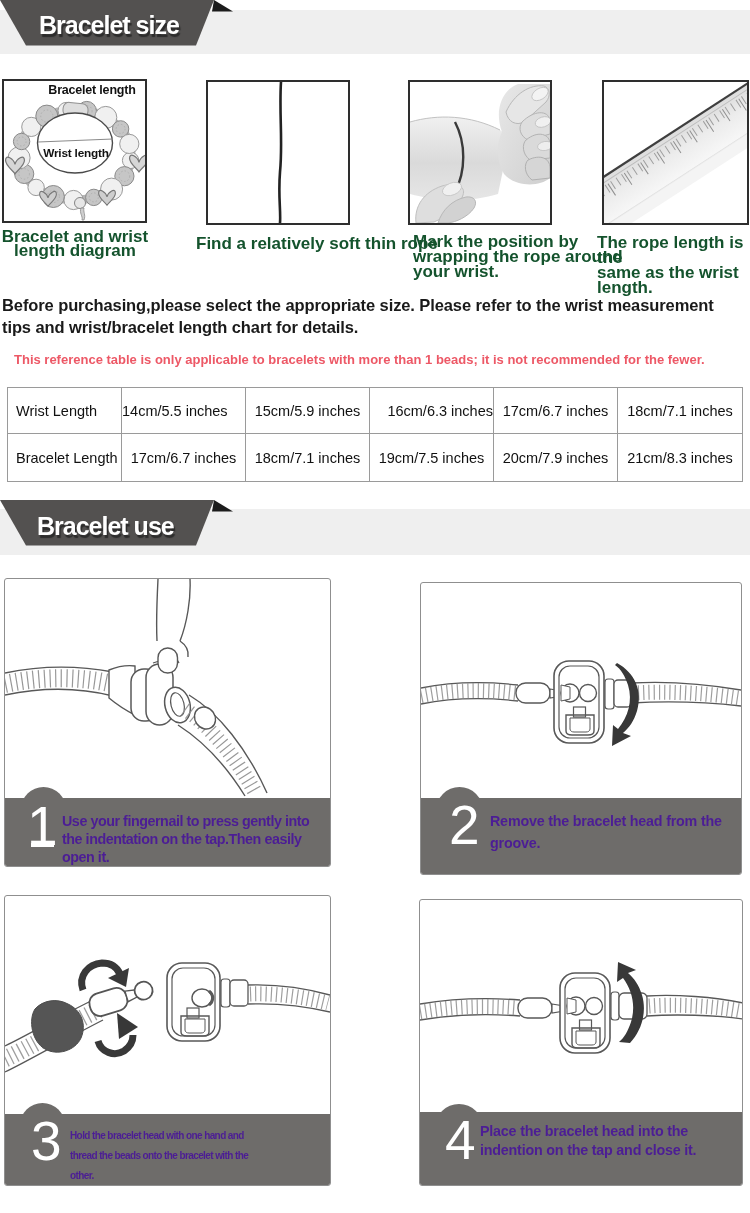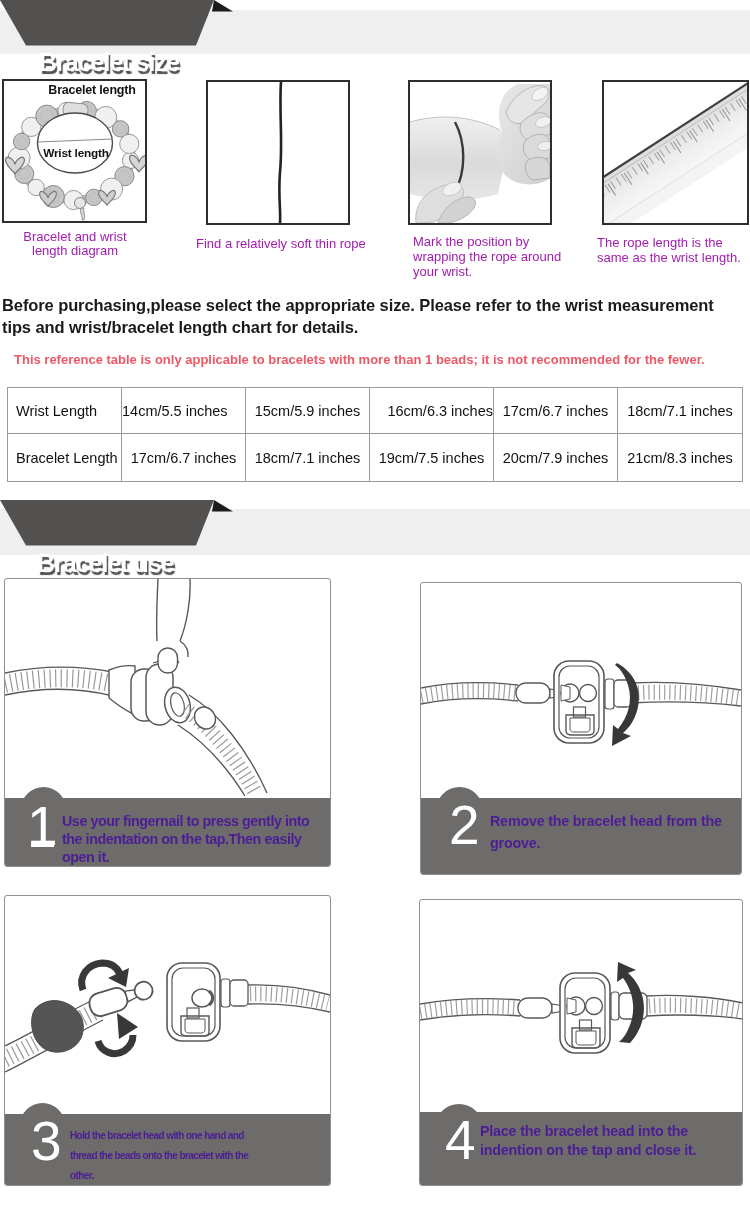--- a/index.html
+++ b/index.html
@@ -1,23 +1,23 @@
 <!DOCTYPE html>
 <html><head>
 <meta charset="utf-8">
 <style>
   html,body{margin:0;padding:0;}
   body{width:750px;height:1213px;position:relative;background:#fff;
        font-family:"Liberation Sans",sans-serif;overflow:hidden;}
   .abs{position:absolute;}
   .band{position:absolute;left:0;width:750px;background:#efefef;}
   .bannertext{position:absolute;color:#fff;font-weight:bold;font-size:25px;line-height:1;
-       text-shadow:1.5px 2.5px 1px rgba(35,35,35,0.8);letter-spacing:-1px;margin-top:37px;}
+       text-shadow:1.5px 2.5px 1px rgba(35,35,35,0.8);letter-spacing:-1px;}
   .imgbox{position:absolute;border:2px solid #2e2e2e;background:#fff;}
-  .cap{position:absolute;font-weight:normal;font-size:13px;line-height:15px;color:#a21caf;}
+  .cap{position:absolute;font-weight:bold;font-size:17px;line-height:15px;color:#14532d;}
   .panel{position:absolute;border:1px solid #8f8f8f;border-radius:3px;background:#fff;overflow:hidden;}
   .pbar{position:absolute;left:0;right:0;bottom:0;background:#6e6c6a;}
   .pbump{position:absolute;background:#6e6c6a;border-radius:50%;}
   .pnum{position:absolute;color:#fff;font-size:55px;font-weight:normal;line-height:1;}
   .pcap{position:absolute;color:#4c1d95;font-weight:bold;font-size:14.3px;letter-spacing:-0.2px;}
   td{box-sizing:border-box;padding:0;border:1px solid #9a9a9a;}
 </style>
 </head>
 <body>
 

